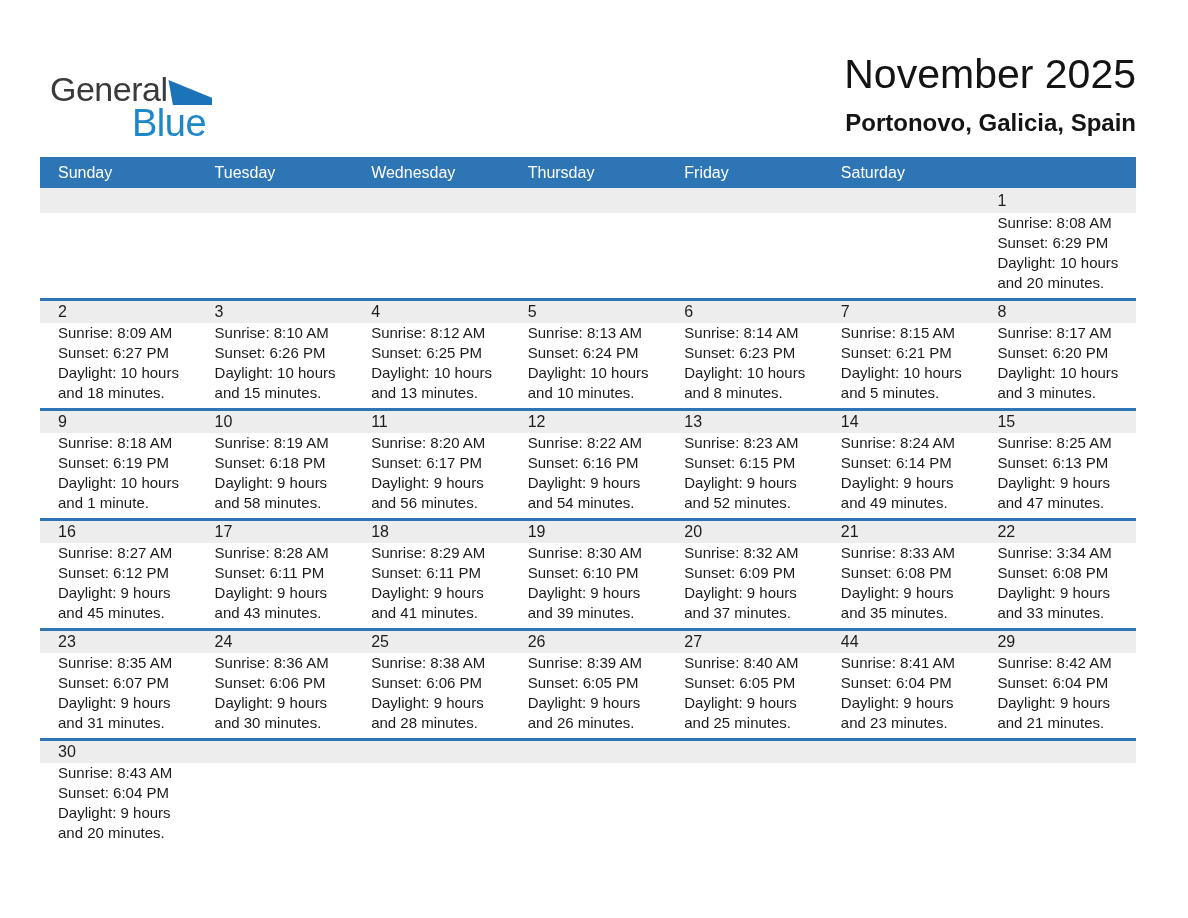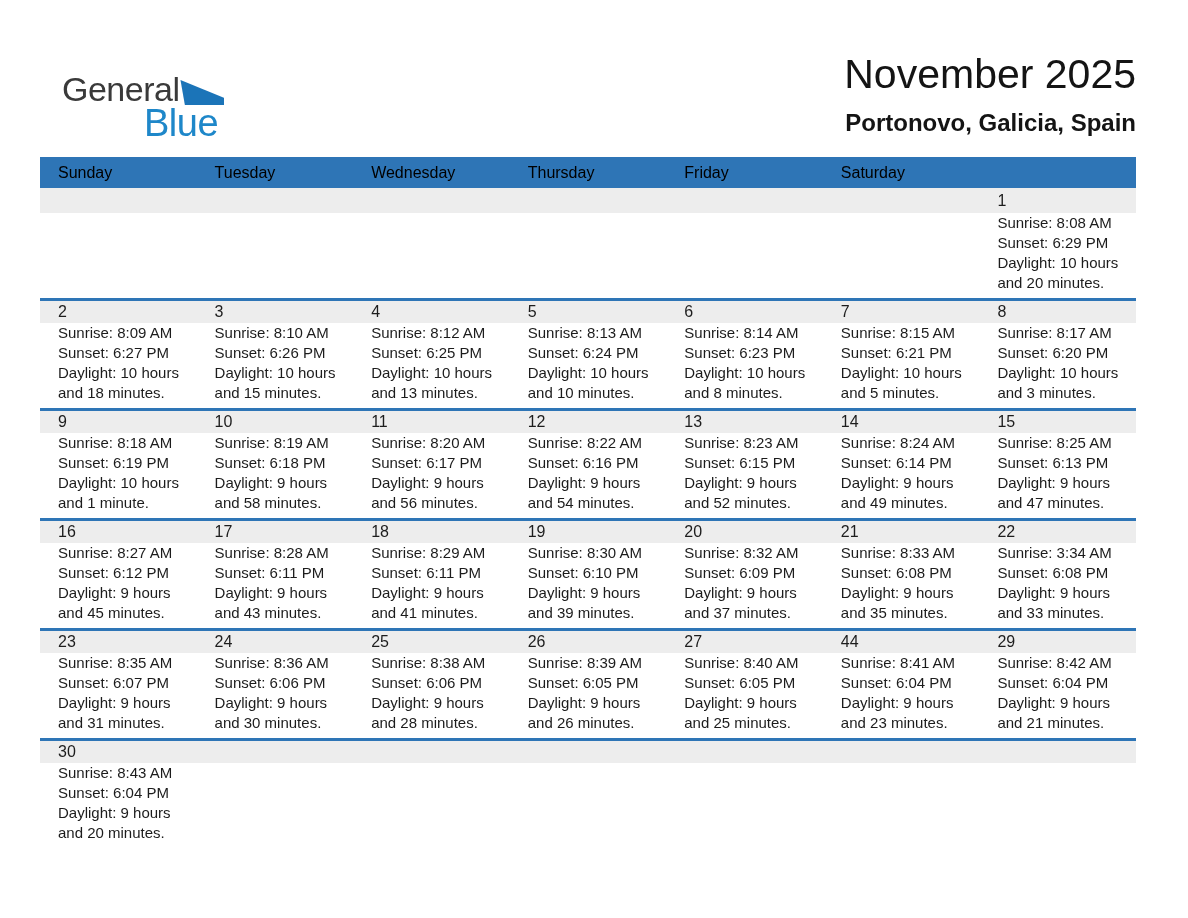--- a/index.html
+++ b/index.html
@@ -9,21 +9,20 @@
     font-family: "Liberation Sans", sans-serif;
     overflow: hidden;
   }
   
   .page-head {
     display: flex;
     justify-content: space-between;
     align-items: flex-start;
     padding: 52px 52px 0 50px;
     height: 157px;
-    margin-left: 12px;
   }
   .logo { margin-top: 20px; }
   .logo-line1 { display: flex; align-items: flex-end; }
   .logo-general {
     font-size: 34px;
     color: var(--text-dark, #3a3a3a);
     letter-spacing: -0.5px;
     line-height: 1;
   }
   .logo-triangle {
@@ -55,21 +54,21 @@
   }
   
   .calendar { width: 1096px; margin-left: 40px; }
   .weekday-row {
     display: grid;
     grid-template-columns: repeat(7, 1fr);
     height: 31px;
     background: var(--header-blue, #2e75b6);
   }
   .weekday-cell {
-    color: #000000;
+    color: #ffffff;
     font-size: 16px;
     line-height: 31px;
     padding-left: 18px;
     white-space: nowrap;
     overflow: hidden;
   }
   .week-row {
     display: grid;
     grid-template-columns: repeat(7, 1fr);
     height: 110px;

